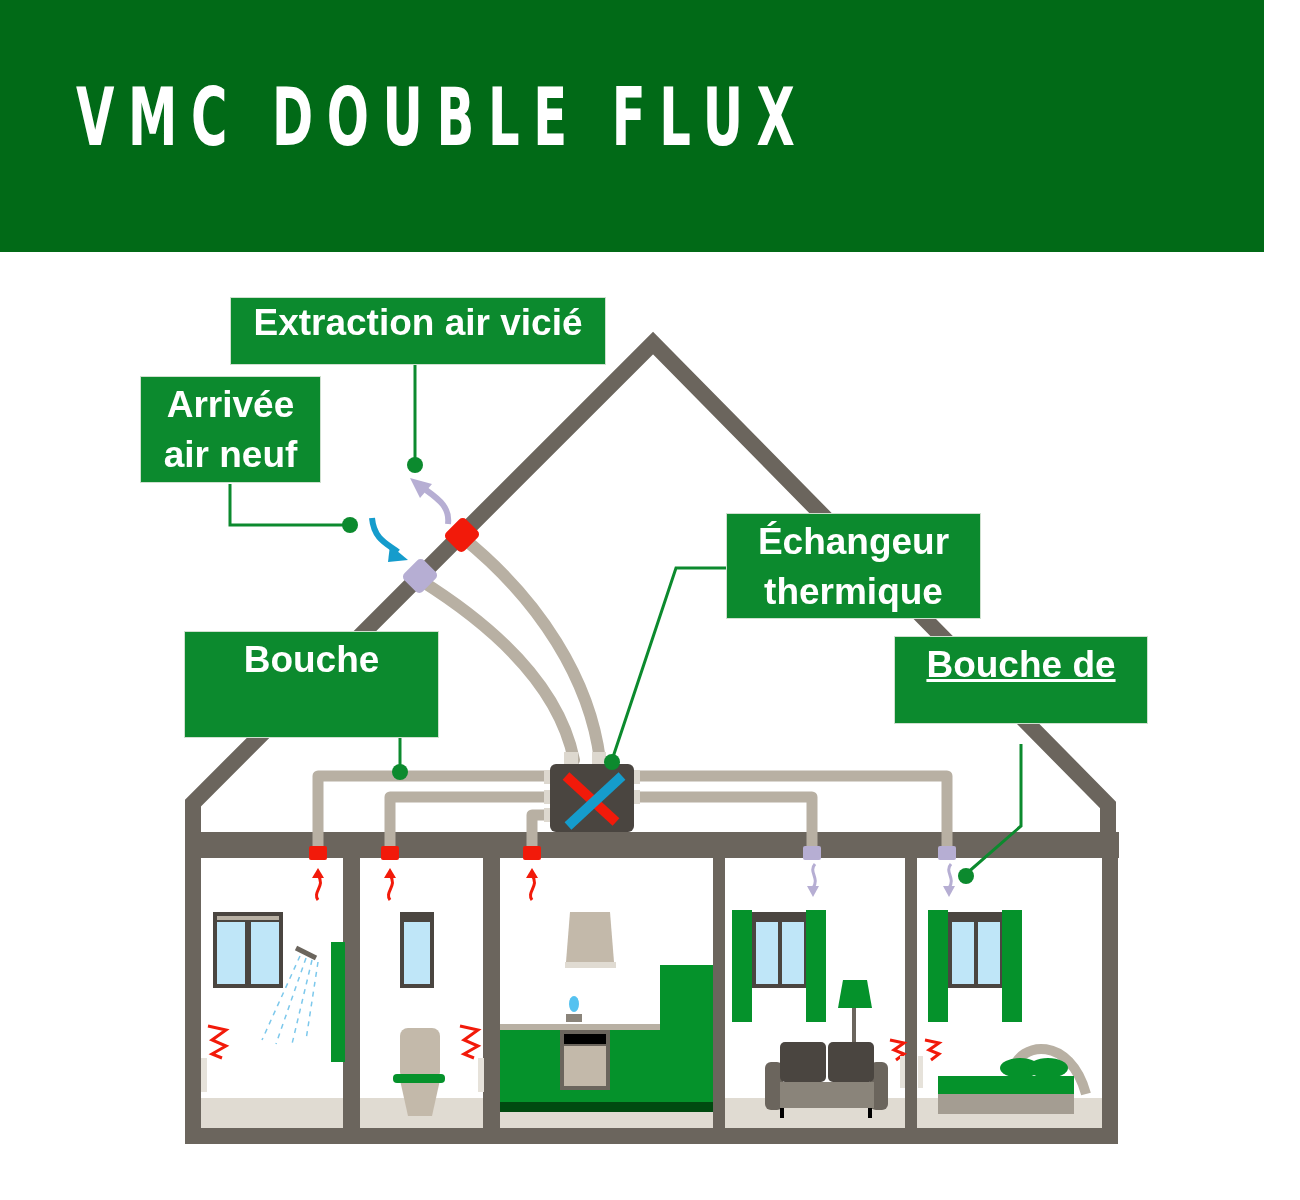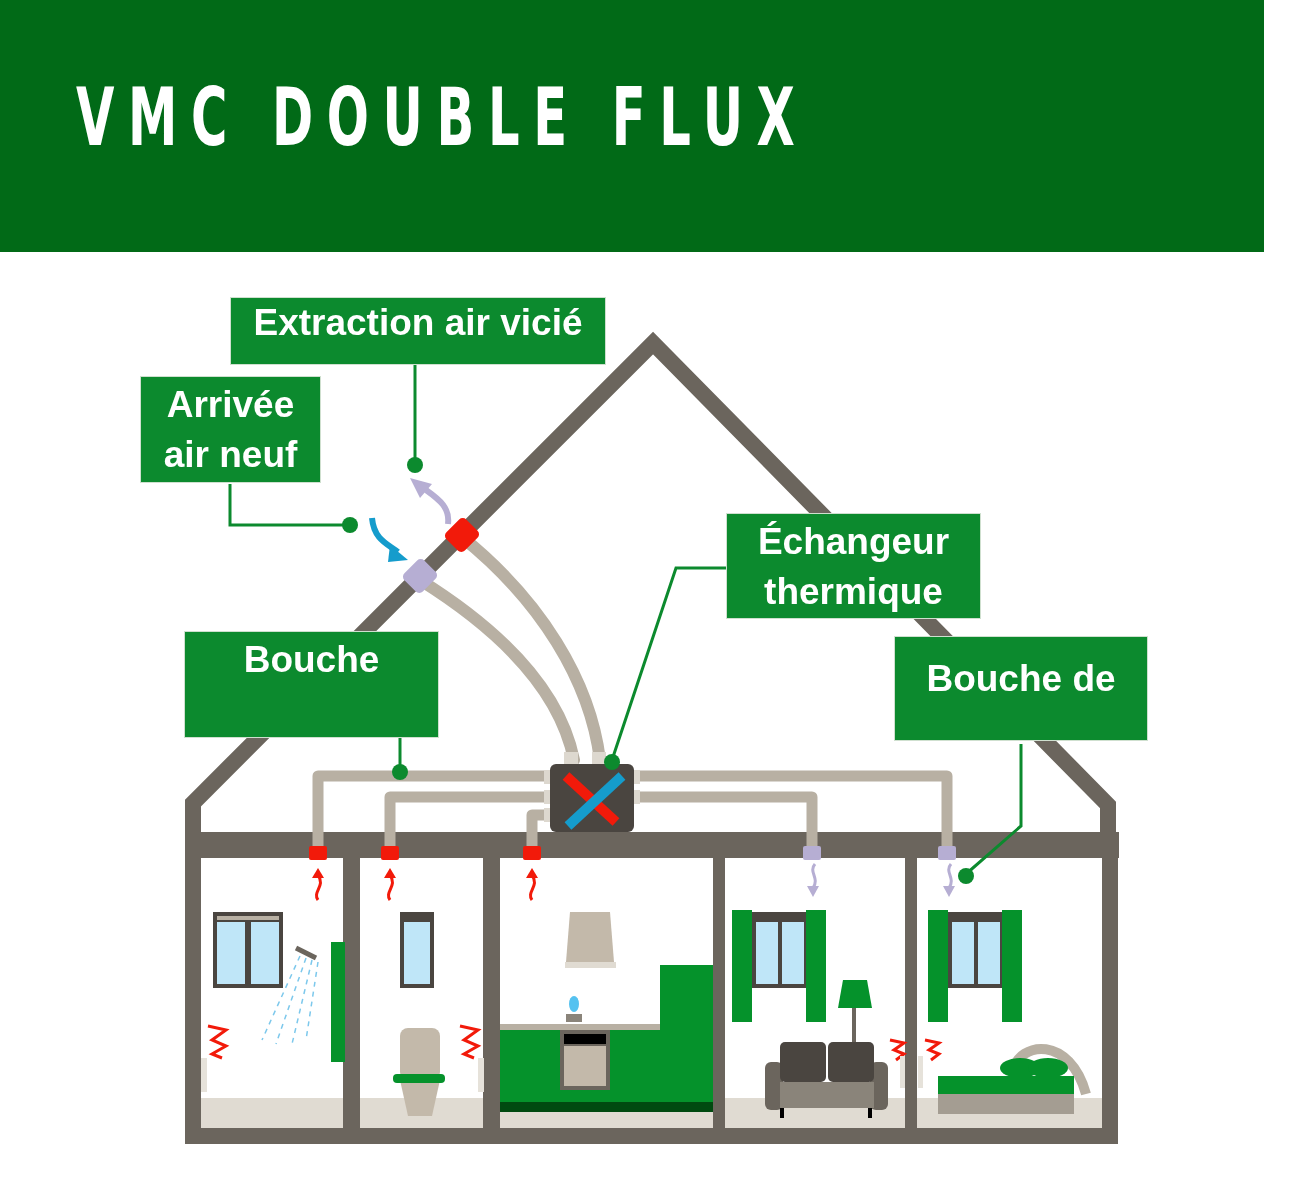--- a/index.html
+++ b/index.html
@@ -222,15 +222,15 @@
   <div>Arrivée</div>
   <div>air neuf</div>
 </div>
 <div class="label" style="left:726px; top:513px; width:255px; height:106px; padding-top:3px;">
   <div>Échangeur</div>
   <div>thermique</div>
 </div>
 <div class="label" style="left:184px; top:631px; width:255px; height:107px; padding-top:3px;">
   <div>Bouche</div>
 </div>
-<div class="label" style="left:894px; top:636px; width:254px; height:105px; padding-top:17px;">
+<div class="label" style="left:894px; top:636px; width:254px; height:88px; padding-top:3px;text-decoration:underline;">
   <div>Bouche de</div>
 </div>
 
 </body></html>

